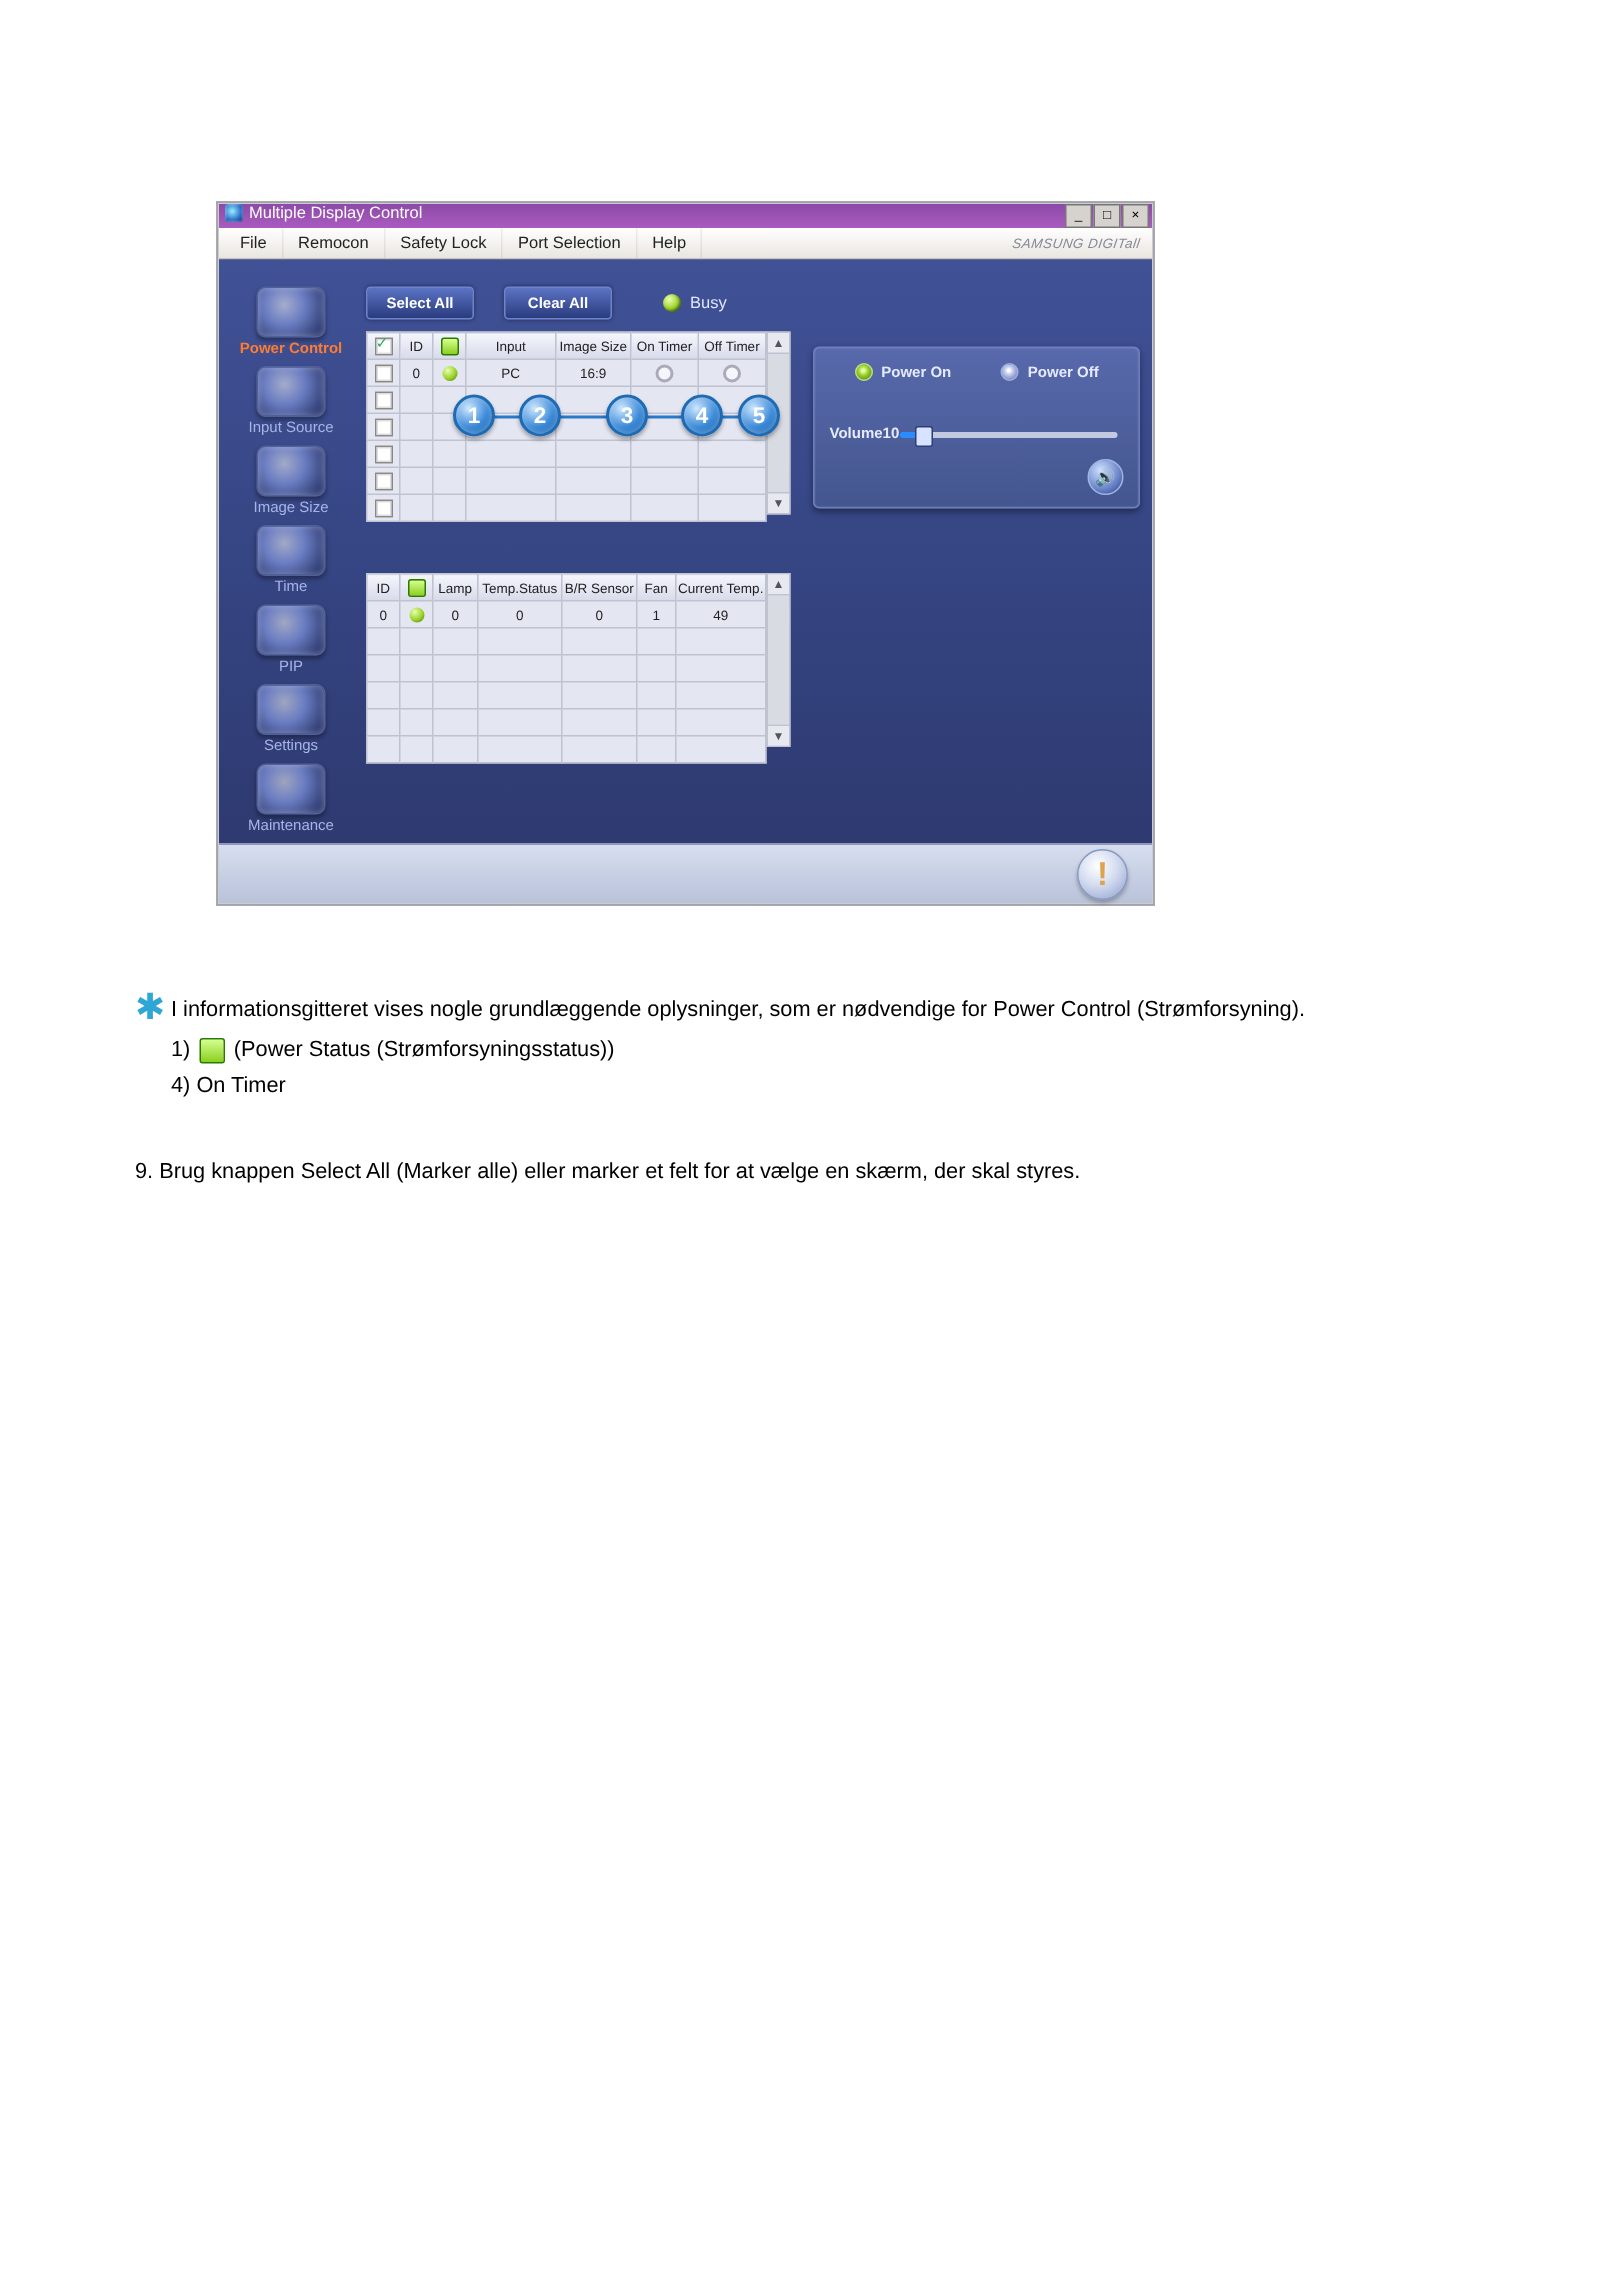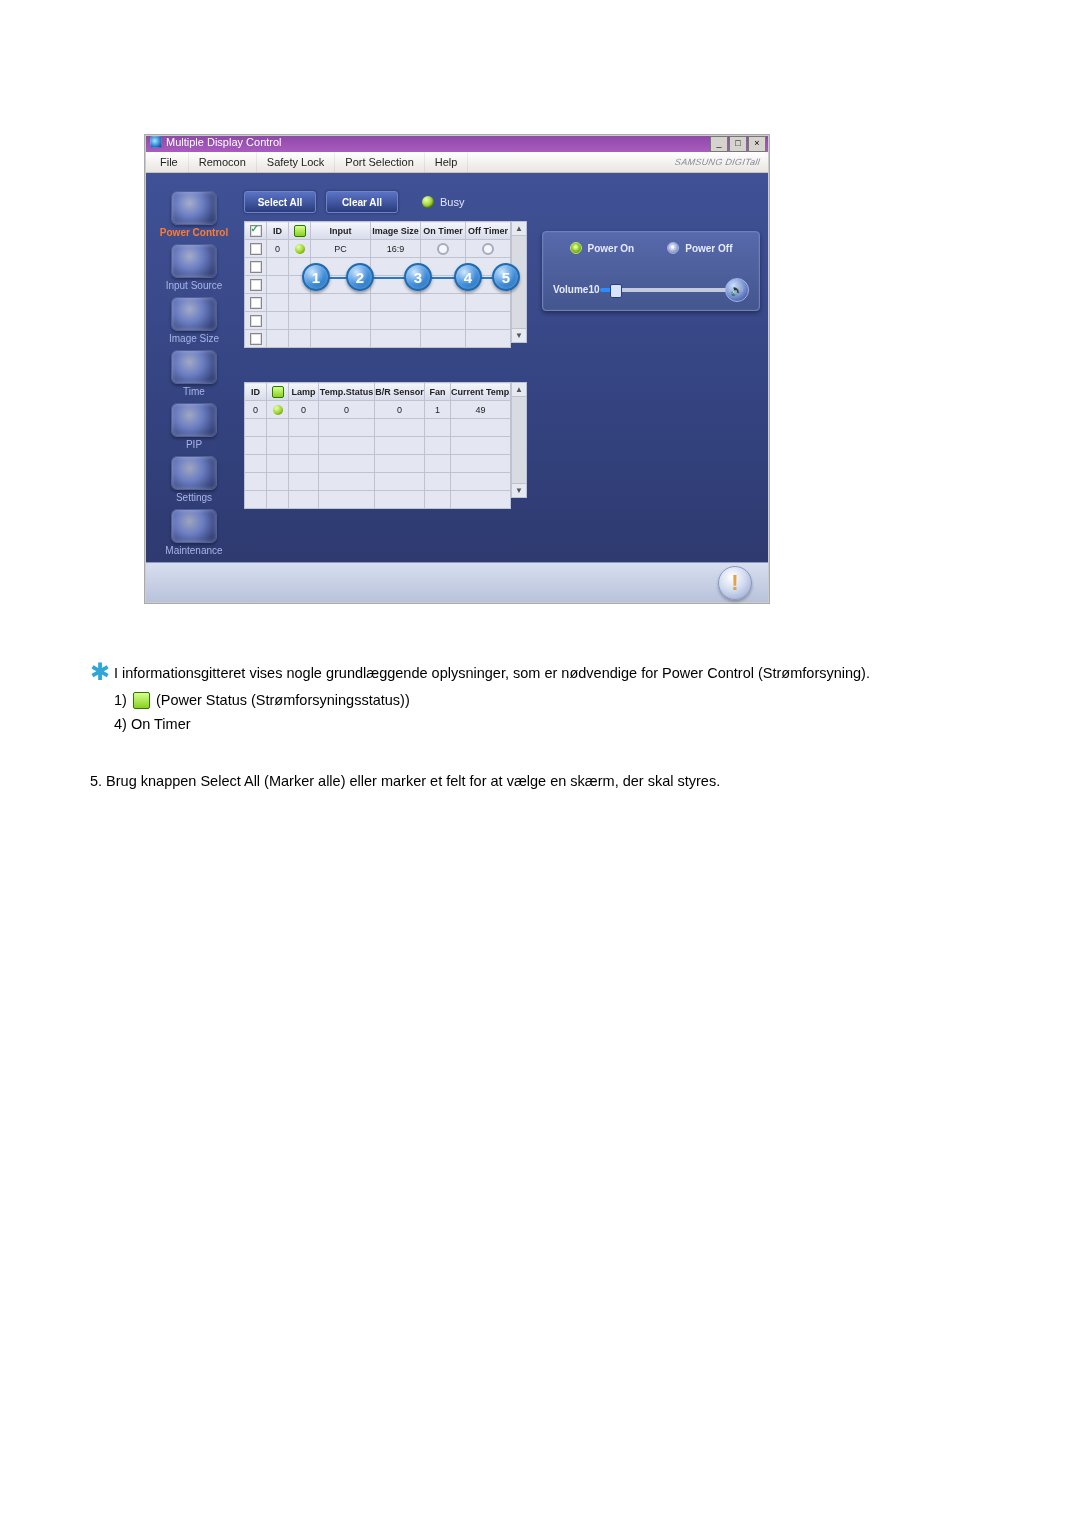--- a/index.html
+++ b/index.html
@@ -122,21 +122,21 @@
   .main {
     flex: 1;
     padding: 18px 6px 0 2px;
     display: flex;
     flex-direction: column;
     position: relative;
   }
   .toolbar-row {
     display: flex;
     align-items: center;
-    gap: 10px;
+    gap: 20px;
     margin-bottom: 8px;
   }
   .pill {
     width: 70px; height: 20px;
     border-radius: 3px;
     color: #fff;
     font-size: 10px; font-weight: bold;
     display: flex; align-items: center; justify-content: center;
     background: linear-gradient(#5b73c4, #2a3c7e);
     border: 1px solid #6d83cc;
@@ -163,21 +163,21 @@
   table.grid th, table.grid td {
     border: 1px solid #bfc2cf;
     height: 17px;
     padding: 0;
     text-align: center;
     overflow: hidden;
     white-space: nowrap;
   }
   table.grid th {
     background: linear-gradient(#f4f6fc, #d7daea);
-    font-weight: bold;
+    font-weight: normal;
   }
   .grid-wrap {
     display: flex;
     align-items: flex-start;
   }
   .vscroll {
     width: 14px;
     background: #d9dbe2;
     border: 1px solid #bfc2cf;
     display: flex; flex-direction: column; justify-content: space-between;
@@ -242,21 +242,21 @@
     font-weight: bold;
     font-size: 15px;
     display: flex; align-items: center; justify-content: center;
     box-shadow: 0 2px 3px #0005, inset 0 0 4px #fff6;
   }
 
   
   .right-panel {
     position: absolute;
     top: 58px; right: 8px;
-    width: 218px; height: 80px;
+    width: 218px; height: 108px;
     background: linear-gradient(180deg, #5869ac 0%, #44568e 100%);
     border: 1px solid #6d7fc0;
     border-radius: 4px;
     box-shadow: inset 0 0 1px #fff6, 0 2px 4px #0006;
     padding: 10px;
     box-sizing: border-box;
     color: #e6eaff;
     font-size: 10px;
   }
   .right-panel .row {
@@ -636,16 +636,16 @@
       <div>I informationsgitteret vises nogle grundlæggende oplysninger, som er nødvendige for Power Control (Strømforsyning).</div>
     </div>
     <div class="list">
       <div class="li">
         <span>1)</span>
         <span class="inline-ps"></span>
         <span>(Power Status (Strømforsyningsstatus))</span>
       </div>
       <div class="li">4) On Timer</div>
     </div>
-    <div class="para2">5.  Brug knappen Select All (Marker alle) eller marker et felt for at vælge en skærm, der skal styres.</div>
+    <div class="para2">9.  Brug knappen Select All (Marker alle) eller marker et felt for at vælge en skærm, der skal styres.</div>
   </div>
 
 </div>
 
 </body></html>

